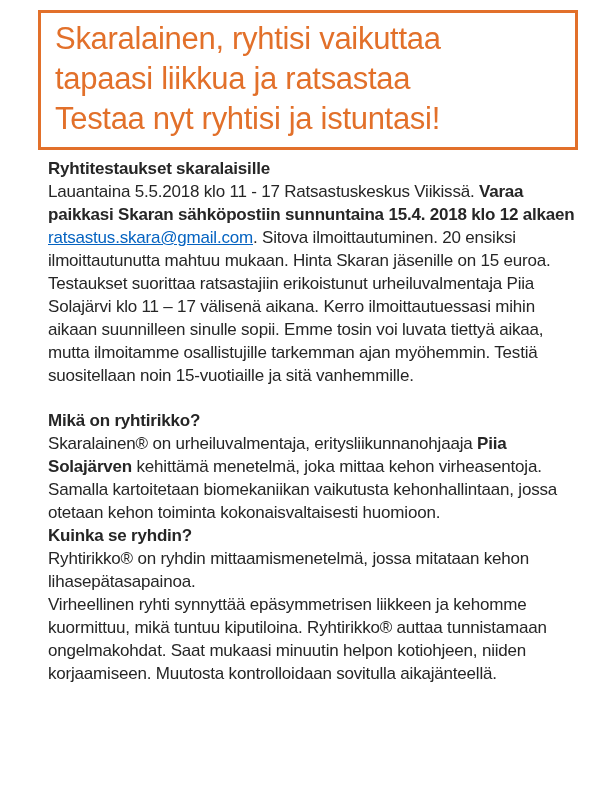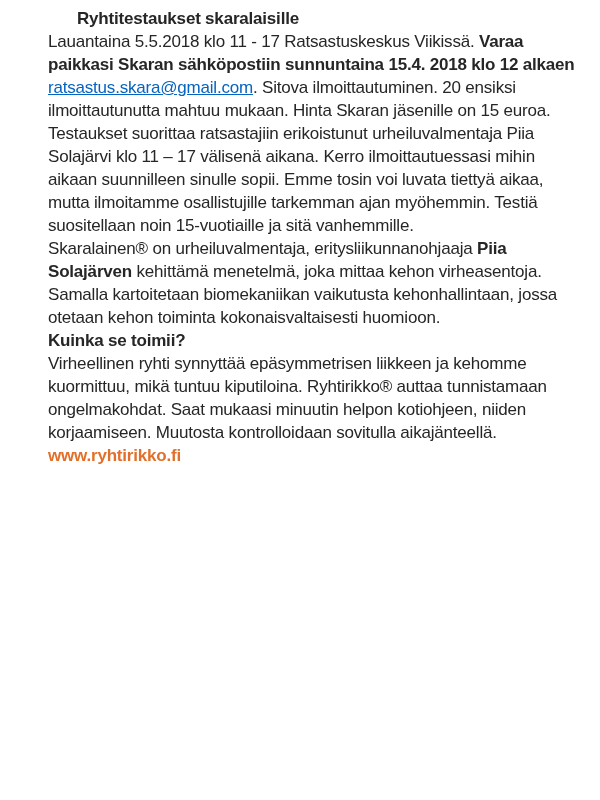--- a/index.html
+++ b/index.html
@@ -50,21 +50,20 @@
     line-height: 23px;
     font-weight: bold;
     color: #262626;
   }
   .content h2.gap-above {
     margin-top: 22px;
   }
   .block-title {
     display: block;
     font-weight: bold;
-    margin-left: 29px;
   }
   a.email-link {
     color: #0563c1;
     text-decoration: underline;
     cursor: pointer;
     margin-top: 16px;
   }
   a.site-link {
     display: inline-block;
     color: #e2702a;
@@ -72,30 +71,36 @@
     text-decoration: none;
     cursor: pointer;
   }
   strong { font-weight: bold; }
 </style>
 </head>
 <body>
 
 <div class="page">
 
+  <div class="header-box">
+    <div>Skaralainen, ryhtisi vaikuttaa</div>
+    <div>tapaasi liikkua ja ratsastaa</div>
+    <div>Testaa nyt ryhtisi ja istuntasi!</div>
+  </div>
 
   <div class="content">
 
     <p><strong class="block-title">Ryhtitestaukset skaralaisille</strong><span>Lauantaina 5.5.2018 klo 11 - 17 Ratsastuskeskus Viikissä. </span><strong>Varaa paikkasi Skaran sähköpostiin sunnuntaina 15.4. 2018 klo 12 alkaen </strong><a class="email-link">ratsastus.skara@gmail.com</a><span>. Sitova ilmoittautuminen. 20 ensiksi ilmoittautunutta mahtuu mukaan. Hinta Skaran jäsenille on 15 euroa. Testaukset suorittaa ratsastajiin erikoistunut urheiluvalmentaja Piia Solajärvi klo 11 – 17 välisenä aikana. Kerro ilmoittautuessasi mihin aikaan suunnilleen sinulle sopii. Emme tosin voi luvata tiettyä aikaa, mutta ilmoitamme osallistujille tarkemman ajan myöhemmin. Testiä suositellaan noin 15-vuotiaille ja sitä vanhemmille.</span></p>
 
+    <h2 class="gap-above">Mikä on ryhtirikko?</h2>
 
     <p><span>Skaralainen® on urheiluvalmentaja, eritysliikunnanohjaaja </span><strong>Piia Solajärven</strong><span> kehittämä menetelmä, joka mittaa kehon virheasentoja. Samalla kartoitetaan biomekaniikan vaikutusta kehonhallintaan, jossa otetaan kehon toiminta kokonaisvaltaisesti huomioon.</span></p>
 
-    <h2>Kuinka se toimii?</h2>
+    <h2>Kuinka se ryhdin?</h2>
 
+    <p>Ryhtirikko® on ryhdin mittaamismenetelmä, jossa mitataan kehon lihasepätasapainoa.</p>
 
     <p>Virheellinen ryhti synnyttää epäsymmetrisen liikkeen ja kehomme kuormittuu, mikä tuntuu kiputiloina. Ryhtirikko® auttaa tunnistamaan ongelmakohdat. Saat mukaasi minuutin helpon kotiohjeen, niiden korjaamiseen. Muutosta kontrolloidaan sovitulla aikajänteellä.</p>
 
-    <a class="site-link">www.ryhtirikko.fi</a>
 
   </div>
 
 </div>
 
 </body></html>

